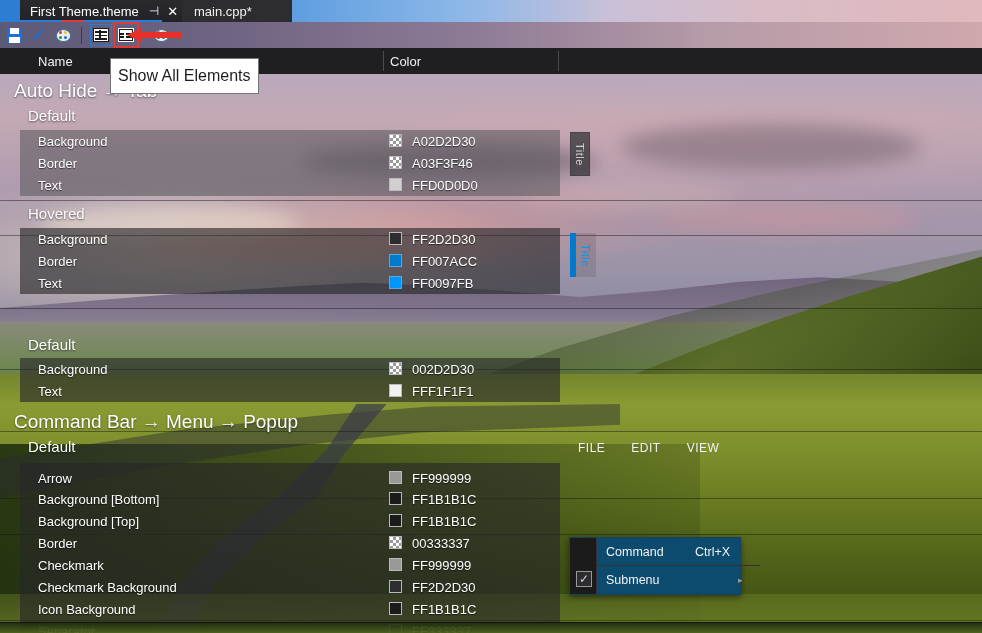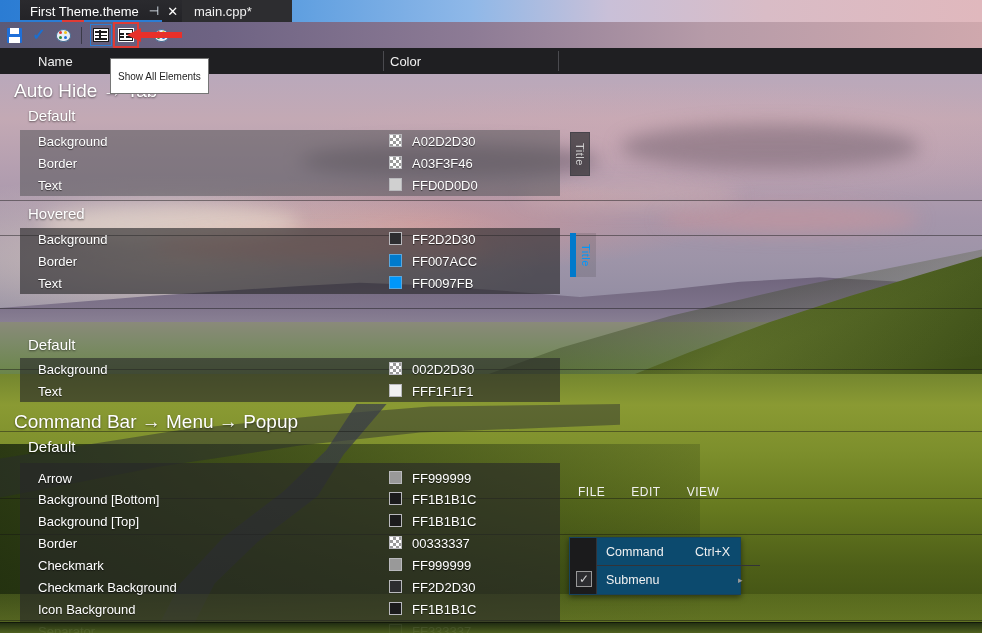--- a/index.html
+++ b/index.html
@@ -258,21 +258,21 @@
   #preview-tab-default .tp-box { background:rgba(45,45,48,.70); border:1px solid rgba(63,63,70,.7); }
   #preview-tab-hover  .tp-box { background:rgba(45,45,48,.15); }
   #preview-tab-hover .tp-text { color:#0097fb; }
   #preview-tab-hover-bar {
     position:absolute; left:0; top:0; width:6px; height:44px; background:#007acc;
   }
 
   #preview-menubar {
     position:absolute; left:578px; top:364px; height:20px;
     display:flex; align-items:center; gap:26px;
-    font-size:12px; color:#f1f1f1; letter-spacing:.5px;margin-top:44px;
+    font-size:12px; color:#f1f1f1; letter-spacing:.5px;
   }
 
   #preview-popup {
     position:absolute; left:569px; top:463px; width:172px; height:58px;
     background:#0c4a6e; border:1px solid rgba(51,51,55,.3);
     box-shadow:0 2px 6px rgba(0,0,0,.5);
   }
   #preview-popup .gutter {
     position:absolute; left:0; top:0; width:27px; height:100%;
     background:#1b1b1c; border-right:1px solid #333337;
@@ -291,21 +291,21 @@
     display:flex; align-items:center; justify-content:center;
     font-size:12px; color:#cfcfcf;
   }
   #pp-sep { position:absolute; left:27px; top:27px; width:163px; height:1px; background:#333337; }
 
   
   #tooltip {
     position:absolute; left:110px; top:58px; height:36px;
     background:#ffffff; border:1px solid #767676;
     display:flex; align-items:center; padding:11px 7px;
-    font-size:10px; color:#1e1e1e;
+    font-size:16px; color:#1e1e1e;
     z-index:40;
   }
 
   
   #watermark {
     position:absolute; right:10px; bottom:15px;
     font-size:15px; color:rgba(235,235,235,.88);
     text-shadow:0 1px 2px rgba(0,0,0,.65);
     z-index:30;
     letter-spacing:.2px;

